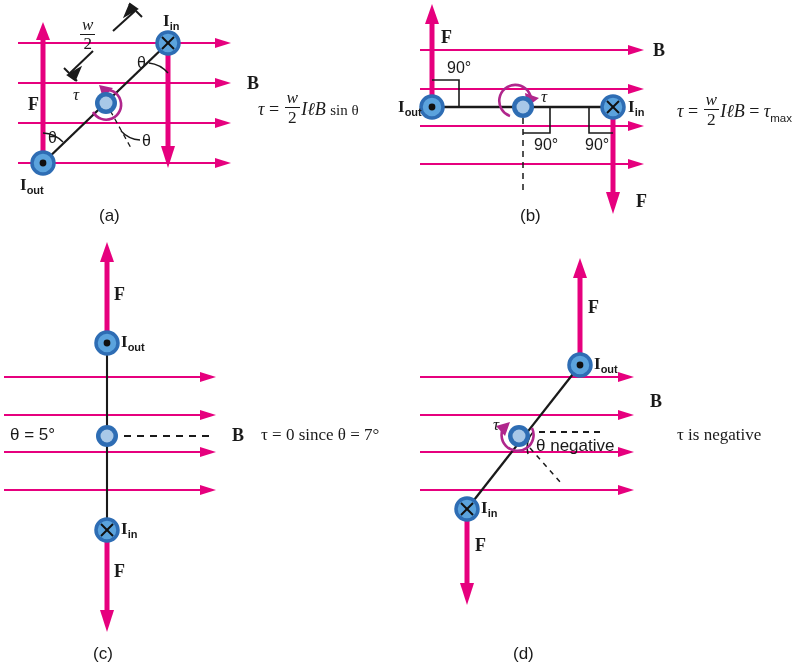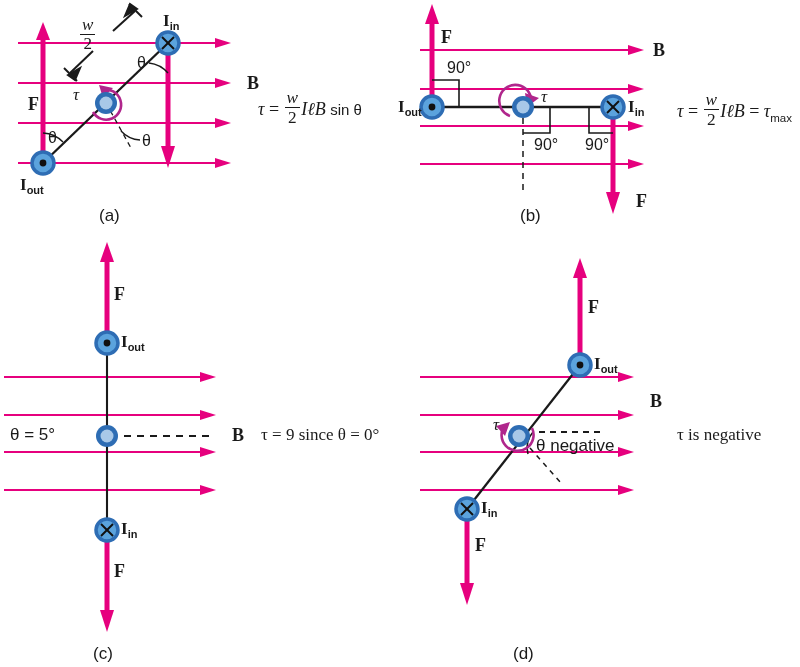--- a/index.html
+++ b/index.html
@@ -119,21 +119,21 @@
   <div class="lbl thetalbl" style="left:137px;top:55px;">θ</div>
   <div class="lbl thetalbl" style="left:142px;top:133px;">θ</div>
 
   <div class="lbl eq" style="left:258px;top:89px;">
     <span class="it">τ</span>
     <span class="up">=</span>
     <span class="frac">
       <span class="num">w</span>
       <span class="den">2</span>
     </span><span class="it">IℓB</span>
-    <span class="up" style="font-family:Liberation Sans, sans-serif;font-size:15px;">sin θ</span>
+    <span class="up" style="font-family:Liberation Serif, serif;font-size:15px;">sin θ</span>
   </div>
 
   <div class="lbl cap" style="left:99px;top:207px;">(a)</div>
 </div>
 
 <div class="panel" style="left:400px;top:0;width:400px;height:232px;">
   <svg class="svgwrap" width="400" height="232" viewBox="0 0 400 232">
     <g stroke="#E6007E" stroke-width="2.1" fill="none">
       <line x1="20" y1="50" x2="228" y2="50"></line>
       <line x1="20" y1="89" x2="228" y2="89"></line>
@@ -267,21 +267,21 @@
 
   <div class="lbl" style="left:121px;top:93px;">
     <span class="serifb" style="font-size:17px;">I</span><span class="sub" style="font-size:11px;">out</span>
   </div>
   <div class="lbl" style="left:121px;top:280px;">
     <span class="serifb" style="font-size:17px;">I</span><span class="sub" style="font-size:11px;">in</span>
   </div>
 
   <div class="lbl" style="left:10px;top:186px;font-size:17px;">θ = 5°</div>
 
-  <div class="lbl" style="left:261px;top:186px;font-size:17px;font-family:'Liberation Serif',serif;">τ = 9 since θ = 0°</div>
+  <div class="lbl" style="left:261px;top:186px;font-size:17px;font-family:'Liberation Serif',serif;">τ = 0 since θ = 7°</div>
 
   <div class="lbl cap" style="left:93px;top:405px;">(c)</div>
 </div>
 
 <div class="panel" style="left:400px;top:240px;width:400px;height:427px;">
   <svg class="svgwrap" width="400" height="427" viewBox="0 0 400 427">
     <g stroke="#E6007E" stroke-width="2.1" fill="none">
       <line x1="20" y1="137" x2="218" y2="137"></line>
       <line x1="20" y1="175" x2="218" y2="175"></line>
       <line x1="20" y1="212" x2="218" y2="212"></line>

